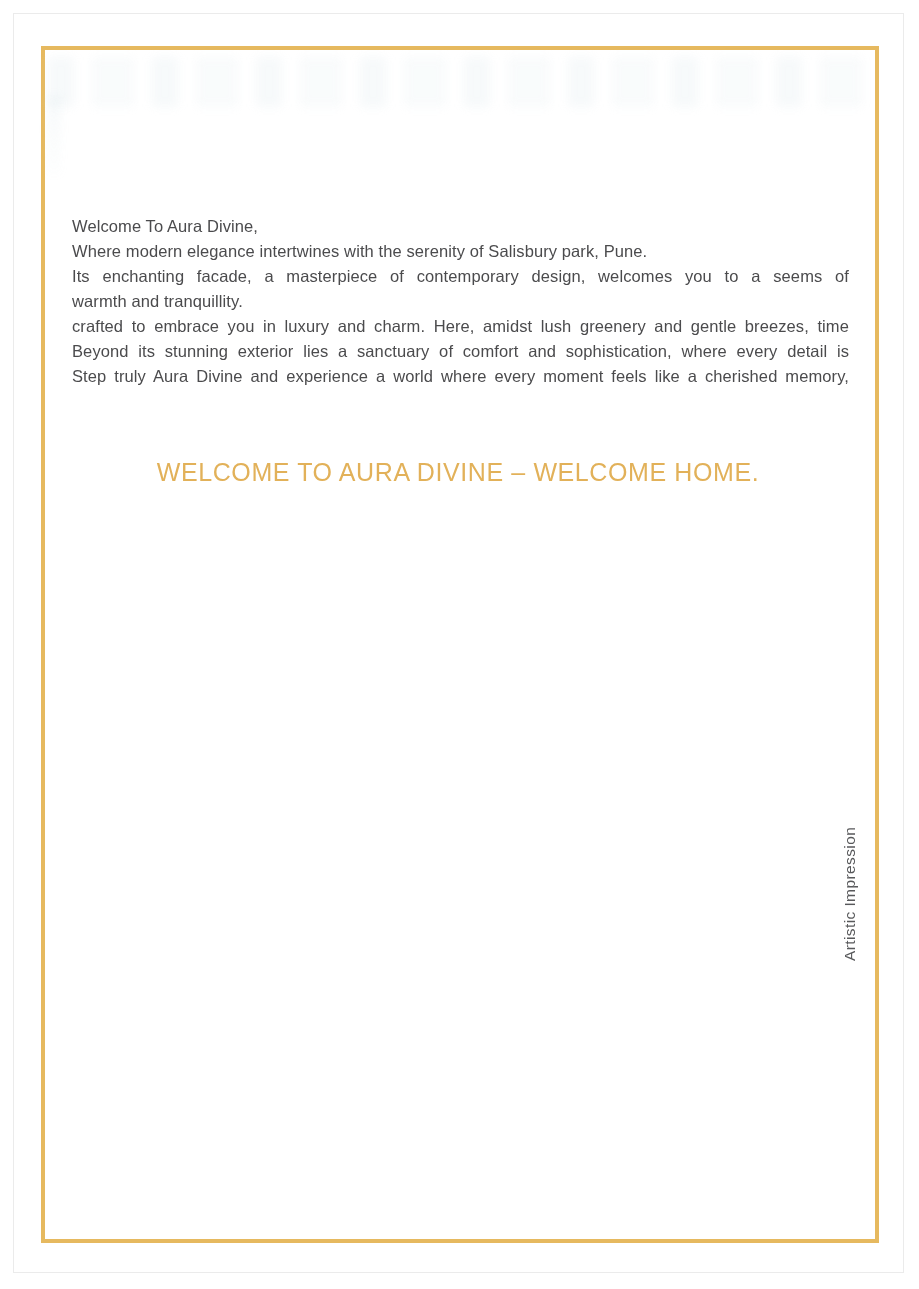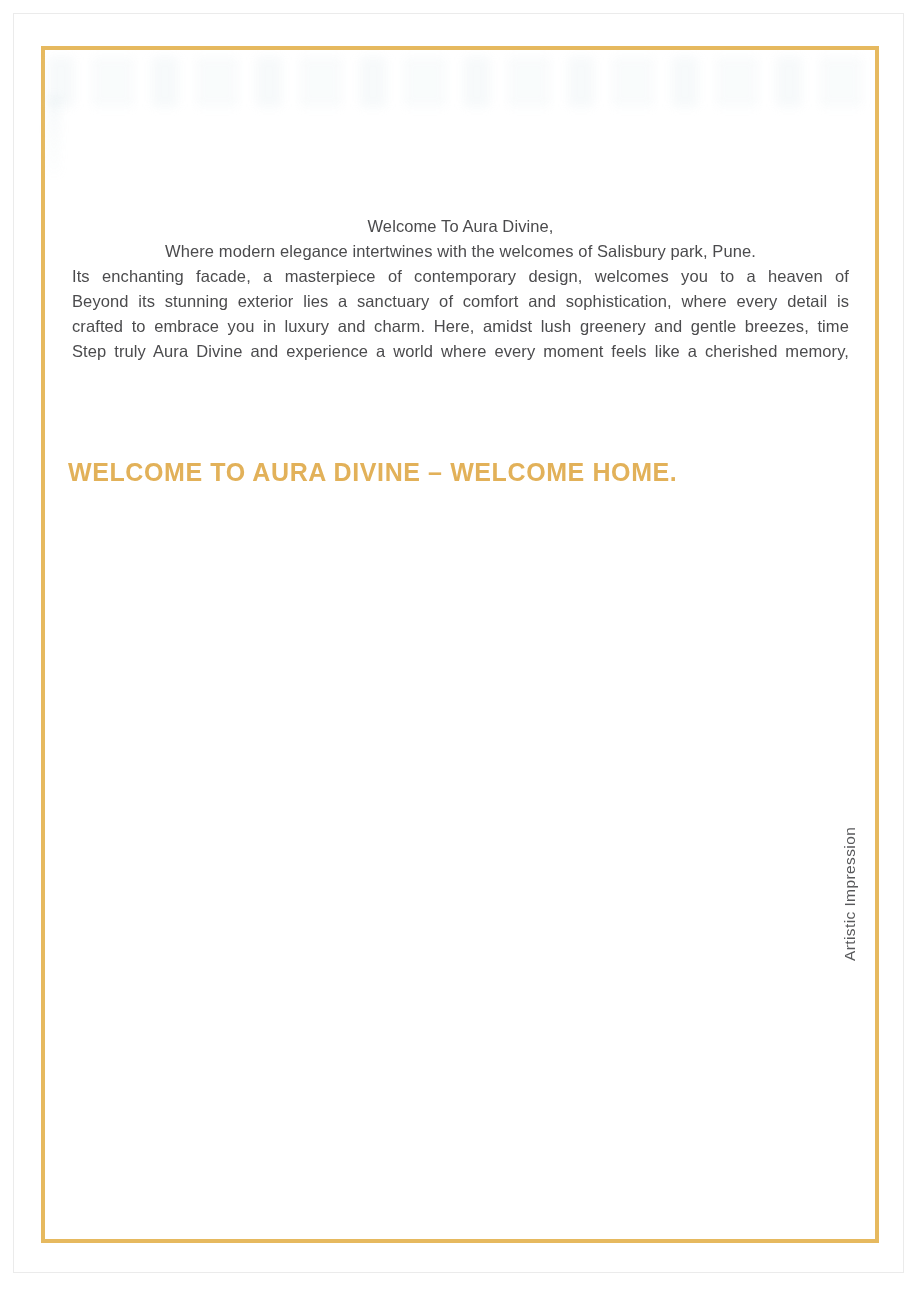--- a/index.html
+++ b/index.html
@@ -41,29 +41,30 @@
   }
 
   .intro-block{
     position:absolute;left:72px;top:214px;width:777px;
     color:var(--body-text);
     font-size:16.5px;
     line-height:25px;
     letter-spacing:0.1px;
     font-weight:400;
   }
-  .intro-line{text-align:center;}
+  .intro-line{text-align:left;}
   .intro-line.justify{text-align:justify;text-align-last:justify;}
 
   .welcome-heading{
     position:absolute;left:68px;top:458px;width:780px;
     color:var(--heading-gold);
     font-size:25px;
-    font-weight:700;
+    font-weight:400;
     letter-spacing:0.6px;
+    text-align:center;
   }
 
   .artistic-label{
     position:absolute;left:841px;top:831px;height:130px;
     color:var(--label-gray);
     font-size:15.5px;
     letter-spacing:0.4px;
     writing-mode:vertical-rl;
     transform:rotate(180deg);
     white-space:nowrap;
@@ -74,22 +75,23 @@
 
 <div class="page-edge"></div>
 
 <div class="gold-frame"></div>
 
 <div class="watermark-band"></div>
 <div class="watermark-smudge"></div>
 
 <div class="intro-block">
   <div class="intro-line">Welcome To Aura Divine,</div>
-  <div class="intro-line">Where modern elegance intertwines with the welcomes of Salisbury park, Pune.</div>
-  <div class="intro-line justify">Its enchanting facade, a masterpiece of contemporary design, welcomes you to a heaven of</div>
+  <div class="intro-line">Where modern elegance intertwines with the serenity of Salisbury park, Pune.</div>
+  <div class="intro-line justify">Its enchanting facade, a masterpiece of contemporary design, welcomes you to a seems of</div>
+  <div class="intro-line">warmth and tranquillity.</div>
+  <div class="intro-line justify">crafted to embrace you in luxury and charm. Here, amidst lush greenery and gentle breezes, time</div>
   <div class="intro-line justify">Beyond its stunning exterior lies a sanctuary of comfort and sophistication, where every detail is</div>
-  <div class="intro-line justify">crafted to embrace you in luxury and charm. Here, amidst lush greenery and gentle breezes, time</div>
   <div class="intro-line justify">Step truly Aura Divine and experience a world where every moment feels like a cherished memory,</div>
 </div>
 
 <h1 class="welcome-heading">WELCOME TO AURA DIVINE – WELCOME HOME.</h1>
 
 <div class="artistic-label">Artistic Impression</div>
 
 </body></html>

